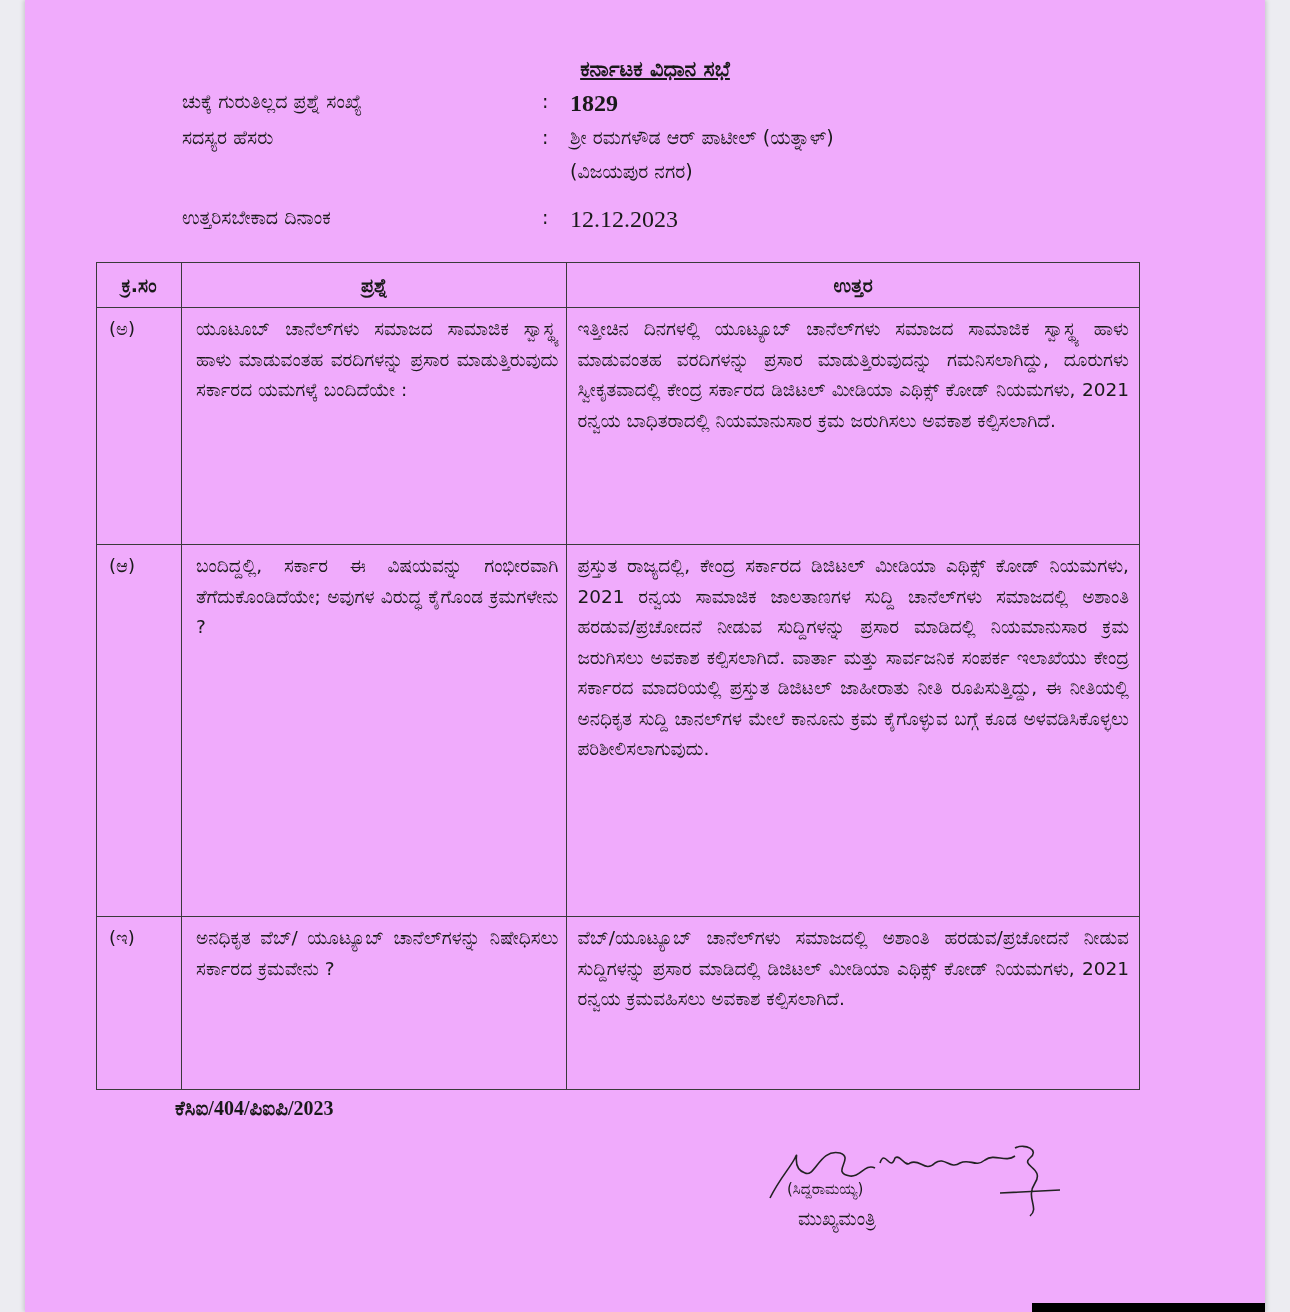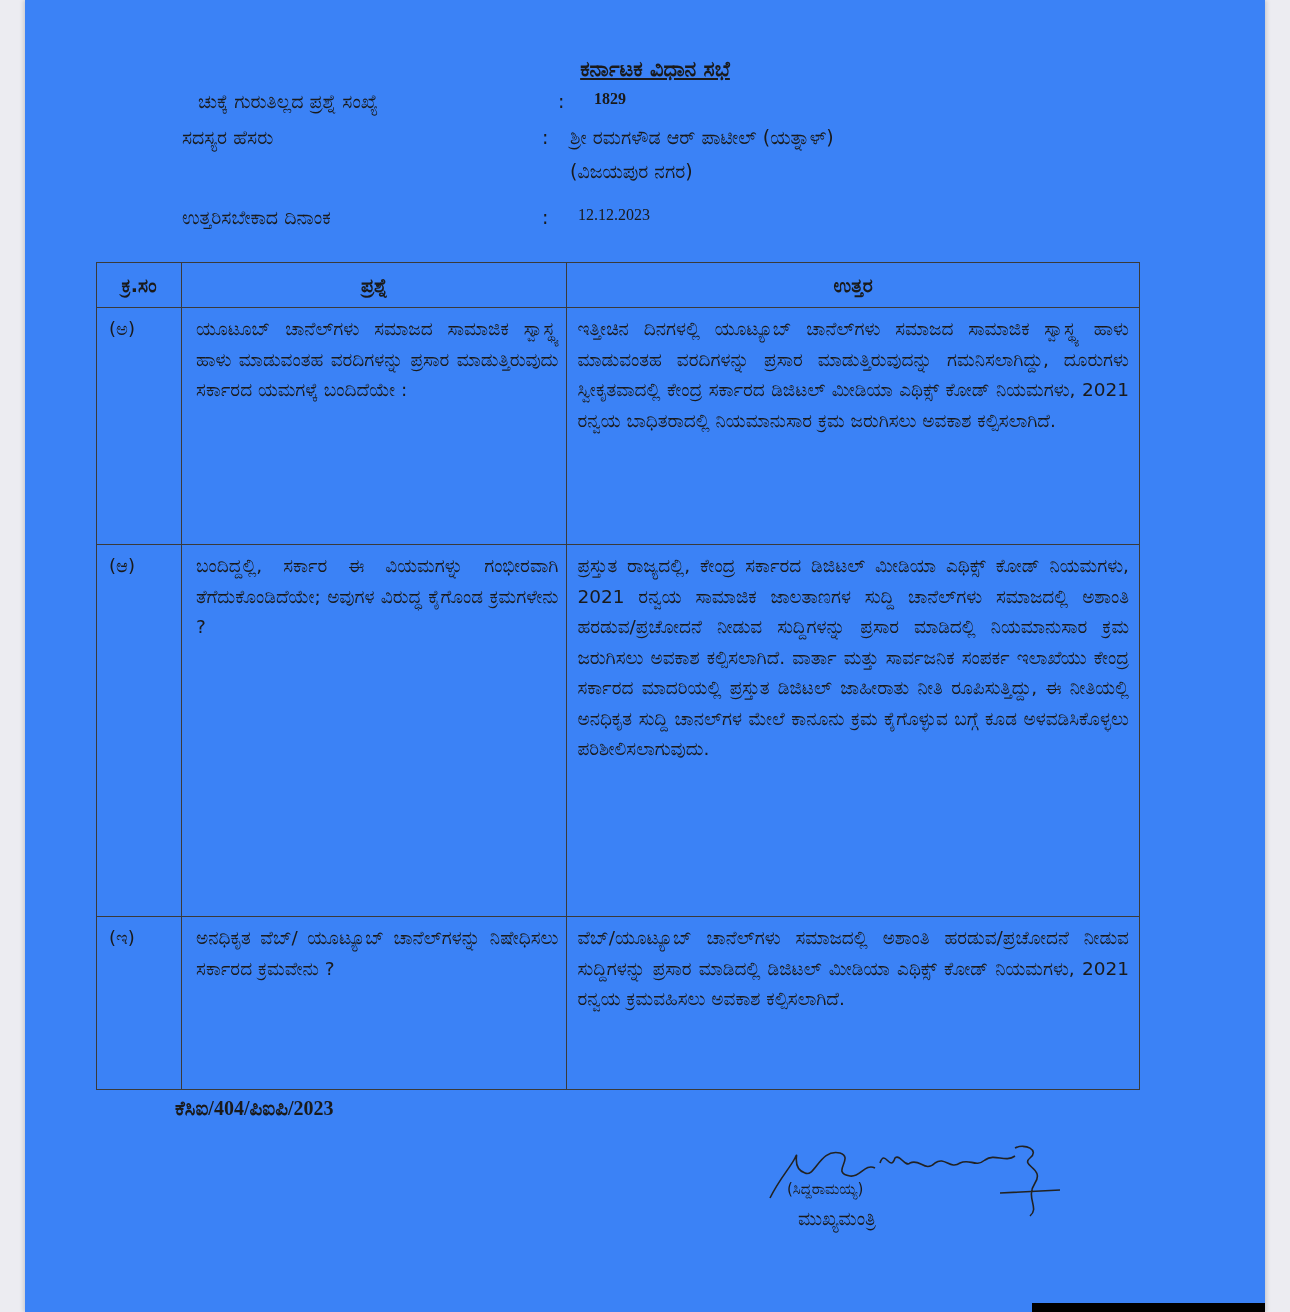--- a/index.html
+++ b/index.html
@@ -4,33 +4,33 @@
   <style>
     html, body { margin: 0; padding: 0; }
     body {
       width: 1290px; height: 1312px; position: relative; overflow: hidden;
       background: #ececf1;
       font-family: "DejaVu Sans", sans-serif;
       color: #1a1a1a;
     }
     .page {
       position: absolute; left: 25px; top: 0; width: 1240px; height: 1312px;
-      background: #3b82f6;
+      background: #f0abfc;
       box-shadow: -2px 0 4px rgba(0,0,0,0.12), 2px 0 4px rgba(0,0,0,0.12);
     }
     .title {
       position: absolute; left: 500px; top: 57px; width: 260px;
       text-align: center; font-size: 21px; font-weight: bold;
       text-decoration: underline;
     }
     .meta-row { position: absolute; font-size: 19px; }
     .meta-label { position: absolute; left: 157px; white-space: nowrap; }
     .meta-colon { position: absolute; left: 517px; }
     .meta-value { position: absolute; left: 545px; white-space: nowrap; }
-    .meta-value.num { font-family: "Liberation Serif", serif; font-size: 16px; margin-left: 8px; }
+    .meta-value.num { font-family: "Liberation Serif", serif; font-size: 24px; }
     .meta-value.bold { font-weight: bold; }
 
     table.qa {
       position: absolute; left: 71px; top: 262px;
       width: 1044px; border-collapse: collapse;
       font-size: 18.5px; line-height: 30.5px;
     }
     table.qa th, table.qa td {
       border: 1.5px solid #3a3a3a; vertical-align: top;
     }
@@ -55,21 +55,21 @@
     .sig-name { position: absolute; left: 762px; top: 1180px; font-size: 15px; }
     .sig-desig { position: absolute; left: 773px; top: 1207px; font-size: 19px; }
     .black-bar { position: absolute; left: 1007px; top: 1303px; width: 233px; height: 9px; background: #000; }
   </style>
 </head>
 <body>
 
 <div class="page">
   <div class="title">ಕರ್ನಾಟಕ ವಿಧಾನ ಸಭೆ</div>
 
-  <div class="meta-row" style="top:90px;left:16px;width:1240px;height:28px;">
+  <div class="meta-row" style="top:90px;left:0;width:1240px;height:28px;">
     <span class="meta-label">ಚುಕ್ಕೆ ಗುರುತಿಲ್ಲದ ಪ್ರಶ್ನೆ ಸಂಖ್ಯೆ</span>
     <span class="meta-colon">:</span>
     <span class="meta-value num bold">1829</span>
   </div>
   <div class="meta-row" style="top:126px;left:0;width:1131px;height:60px;">
     <span class="meta-label">ಸದಸ್ಯರ ಹೆಸರು</span>
     <span class="meta-colon">:</span>
     <span class="meta-value">ಶ್ರೀ ರಮಗಳೌಡ ಆರ್ ಪಾಟೀಲ್ (ಯತ್ನಾಳ್)</span>
     <span class="meta-value" style="top:34px;">(ವಿಜಯಪುರ ನಗರ)</span>
   </div>
@@ -93,21 +93,21 @@
       </tr>
     </thead>
     <tbody>
       <tr class="r1">
         <td class="sno">(ಅ)</td>
         <td class="q">ಯೂಟೂಬ್ ಚಾನೆಲ್‌ಗಳು ಸಮಾಜದ ಸಾಮಾಜಿಕ ಸ್ವಾಸ್ಥ್ಯ ಹಾಳು ಮಾಡುವಂತಹ ವರದಿಗಳನ್ನು ಪ್ರಸಾರ ಮಾಡುತ್ತಿರುವುದು ಸರ್ಕಾರದ ಯಮಗಳ್ಕೆ ಬಂದಿದೆಯೇ :</td>
         <td class="a">ಇತ್ತೀಚಿನ ದಿನಗಳಲ್ಲಿ ಯೂಟ್ಯೂಬ್ ಚಾನೆಲ್‌ಗಳು ಸಮಾಜದ ಸಾಮಾಜಿಕ ಸ್ವಾಸ್ಥ್ಯ ಹಾಳು ಮಾಡುವಂತಹ ವರದಿಗಳನ್ನು ಪ್ರಸಾರ ಮಾಡುತ್ತಿರುವುದನ್ನು ಗಮನಿಸಲಾಗಿದ್ದು, ದೂರುಗಳು ಸ್ವೀಕೃತವಾದಲ್ಲಿ ಕೇಂದ್ರ ಸರ್ಕಾರದ ಡಿಜಿಟಲ್ ಮೀಡಿಯಾ ಎಥಿಕ್ಸ್ ಕೋಡ್ ನಿಯಮಗಳು, 2021 ರನ್ವಯ ಬಾಧಿತರಾದಲ್ಲಿ ನಿಯಮಾನುಸಾರ ಕ್ರಮ ಜರುಗಿಸಲು ಅವಕಾಶ ಕಲ್ಪಿಸಲಾಗಿದೆ.</td>
       </tr>
       <tr class="r2">
         <td class="sno">(ಆ)</td>
-        <td class="q">ಬಂದಿದ್ದಲ್ಲಿ, ಸರ್ಕಾರ ಈ ವಿಯಮಗಳ್ನು ಗಂಭೀರವಾಗಿ ತೆಗೆದುಕೊಂಡಿದೆಯೇ; ಅವುಗಳ ವಿರುದ್ಧ ಕೈಗೊಂಡ ಕ್ರಮಗಳೇನು ?</td>
+        <td class="q">ಬಂದಿದ್ದಲ್ಲಿ, ಸರ್ಕಾರ ಈ ವಿಷಯವನ್ನು ಗಂಭೀರವಾಗಿ ತೆಗೆದುಕೊಂಡಿದೆಯೇ; ಅವುಗಳ ವಿರುದ್ಧ ಕೈಗೊಂಡ ಕ್ರಮಗಳೇನು ?</td>
         <td class="a">ಪ್ರಸ್ತುತ ರಾಜ್ಯದಲ್ಲಿ, ಕೇಂದ್ರ ಸರ್ಕಾರದ ಡಿಜಿಟಲ್ ಮೀಡಿಯಾ ಎಥಿಕ್ಸ್ ಕೋಡ್ ನಿಯಮಗಳು, 2021 ರನ್ವಯ ಸಾಮಾಜಿಕ ಜಾಲತಾಣಗಳ ಸುದ್ದಿ ಚಾನೆಲ್‌ಗಳು ಸಮಾಜದಲ್ಲಿ ಅಶಾಂತಿ ಹರಡುವ/ಪ್ರಚೋದನೆ ನೀಡುವ ಸುದ್ದಿಗಳನ್ನು ಪ್ರಸಾರ ಮಾಡಿದಲ್ಲಿ ನಿಯಮಾನುಸಾರ ಕ್ರಮ ಜರುಗಿಸಲು ಅವಕಾಶ ಕಲ್ಪಿಸಲಾಗಿದೆ. ವಾರ್ತಾ ಮತ್ತು ಸಾರ್ವಜನಿಕ ಸಂಪರ್ಕ ಇಲಾಖೆಯು ಕೇಂದ್ರ ಸರ್ಕಾರದ ಮಾದರಿಯಲ್ಲಿ ಪ್ರಸ್ತುತ ಡಿಜಿಟಲ್ ಜಾಹೀರಾತು ನೀತಿ ರೂಪಿಸುತ್ತಿದ್ದು, ಈ ನೀತಿಯಲ್ಲಿ ಅನಧಿಕೃತ ಸುದ್ದಿ ಚಾನಲ್‌ಗಳ ಮೇಲೆ ಕಾನೂನು ಕ್ರಮ ಕೈಗೊಳ್ಳುವ ಬಗ್ಗೆ ಕೂಡ ಅಳವಡಿಸಿಕೊಳ್ಳಲು ಪರಿಶೀಲಿಸಲಾಗುವುದು.</td>
       </tr>
       <tr class="r3">
         <td class="sno">(ಇ)</td>
         <td class="q">ಅನಧಿಕೃತ ವೆಬ್/ ಯೂಟ್ಯೂಬ್ ಚಾನೆಲ್‌ಗಳನ್ನು ನಿಷೇಧಿಸಲು ಸರ್ಕಾರದ ಕ್ರಮವೇನು ?</td>
         <td class="a">ವೆಬ್/ಯೂಟ್ಯೂಬ್ ಚಾನೆಲ್‌ಗಳು ಸಮಾಜದಲ್ಲಿ ಅಶಾಂತಿ ಹರಡುವ/ಪ್ರಚೋದನೆ ನೀಡುವ ಸುದ್ದಿಗಳನ್ನು ಪ್ರಸಾರ ಮಾಡಿದಲ್ಲಿ ಡಿಜಿಟಲ್ ಮೀಡಿಯಾ ಎಥಿಕ್ಸ್ ಕೋಡ್ ನಿಯಮಗಳು, 2021 ರನ್ವಯ ಕ್ರಮವಹಿಸಲು ಅವಕಾಶ ಕಲ್ಪಿಸಲಾಗಿದೆ.</td>
       </tr>
     </tbody>
   </table>
 

